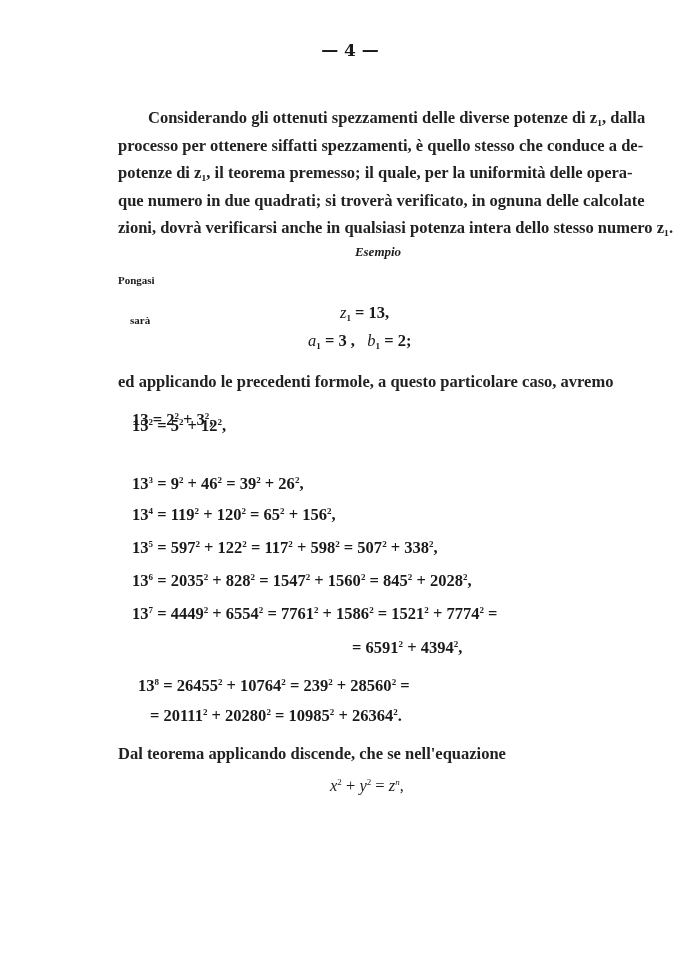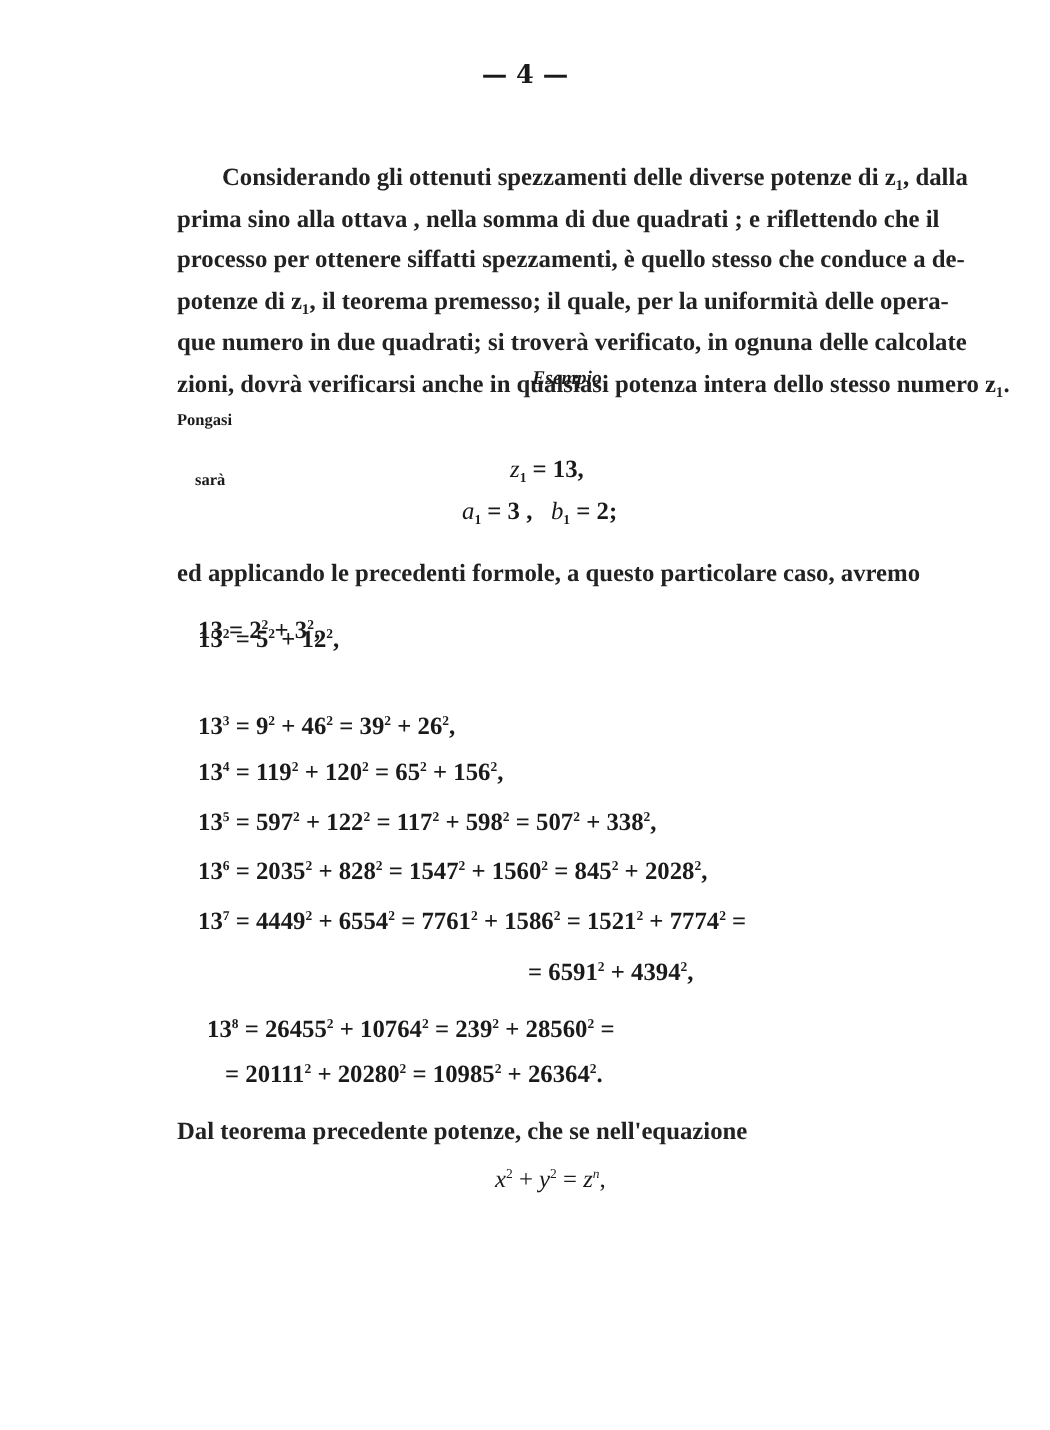--- a/index.html
+++ b/index.html
@@ -43,21 +43,20 @@
   .eq { position: absolute; left: 132px; font-family: "Liberation Serif", serif; font-size: 16.5px; font-weight: bold; white-space: nowrap; }
 </style>
 </head>
 <body>
 
 <div class="page">
   <div class="pnum">— 4 —</div>
 
   <div class="para" style="top:68px;margin-top:36px;" id="para1">
       <span class="line indent">Considerando gli ottenuti spezzamenti delle diverse potenze di z₁, dalla</span>
-      <span class="line">prima sino alla ottava , nella somma di due quadrati ; e riflettendo che il</span>
       <span class="line">processo per ottenere siffatti spezzamenti, è quello stesso che conduce a de-</span>
       <span class="line">potenze di z₁, il teorema premesso; il quale, per la uniformità delle opera-</span>
       <span class="line">que numero in due quadrati; si troverà verificato, in ognuna delle calcolate</span>
       <span class="line last">zioni, dovrà verificarsi anche in qualsiasi potenza intera dello stesso numero z₁.</span>
     </div>
 
   <div class="heading">Esempio</div>
 
   <div class="label" style="left:118px; top:274px;">Pongasi</div>
   <div class="formula" style="left:340px; top:303px;text-align:right;">
@@ -80,19 +79,19 @@
       <div class="eq" style="top: 505px;">13<sup>4</sup> = 119<sup>2</sup> + 120<sup>2</sup> = 65<sup>2</sup> + 156<sup>2</sup>,</div>
       <div class="eq" style="top: 538px;">13<sup>5</sup> = 597<sup>2</sup> + 122<sup>2</sup> = 117<sup>2</sup> + 598<sup>2</sup> = 507<sup>2</sup> + 338<sup>2</sup>,</div>
       <div class="eq" style="top: 571px;">13<sup>6</sup> = 2035<sup>2</sup> + 828<sup>2</sup> = 1547<sup>2</sup> + 1560<sup>2</sup> = 845<sup>2</sup> + 2028<sup>2</sup>,</div>
       <div class="eq" style="top: 604px;">13<sup>7</sup> = 4449<sup>2</sup> + 6554<sup>2</sup> = 7761<sup>2</sup> + 1586<sup>2</sup> = 1521<sup>2</sup> + 7774<sup>2</sup> =</div>
       <div class="eq" style="top: 638px; left: 352px;">= 6591<sup>2</sup> + 4394<sup>2</sup>,</div>
       <div class="eq" style="top: 676px; left: 138px;">13<sup>8</sup> = 26455<sup>2</sup> + 10764<sup>2</sup> = 239<sup>2</sup> + 28560<sup>2</sup> =</div>
       <div class="eq" style="top: 706px; left: 150px;">= 20111<sup>2</sup> + 20280<sup>2</sup> = 10985<sup>2</sup> + 26364<sup>2</sup>.</div>
     </div>
 
   <div class="para" style="top:740px;">
-    <span class="line last">Dal teorema precedente potenze, che se nell'equazione</span>
+    <span class="line last">Dal teorema applicando discende, che se nell'equazione</span>
   </div>
 
   <div class="formula" style="left:330px; top:776px; font-weight:normal;">
     <i>x</i><sup>2</sup> + <i>y</i><sup>2</sup> = <i>z</i><sup><i>n</i></sup>,
   </div>
 </div>
 
 </body></html>

